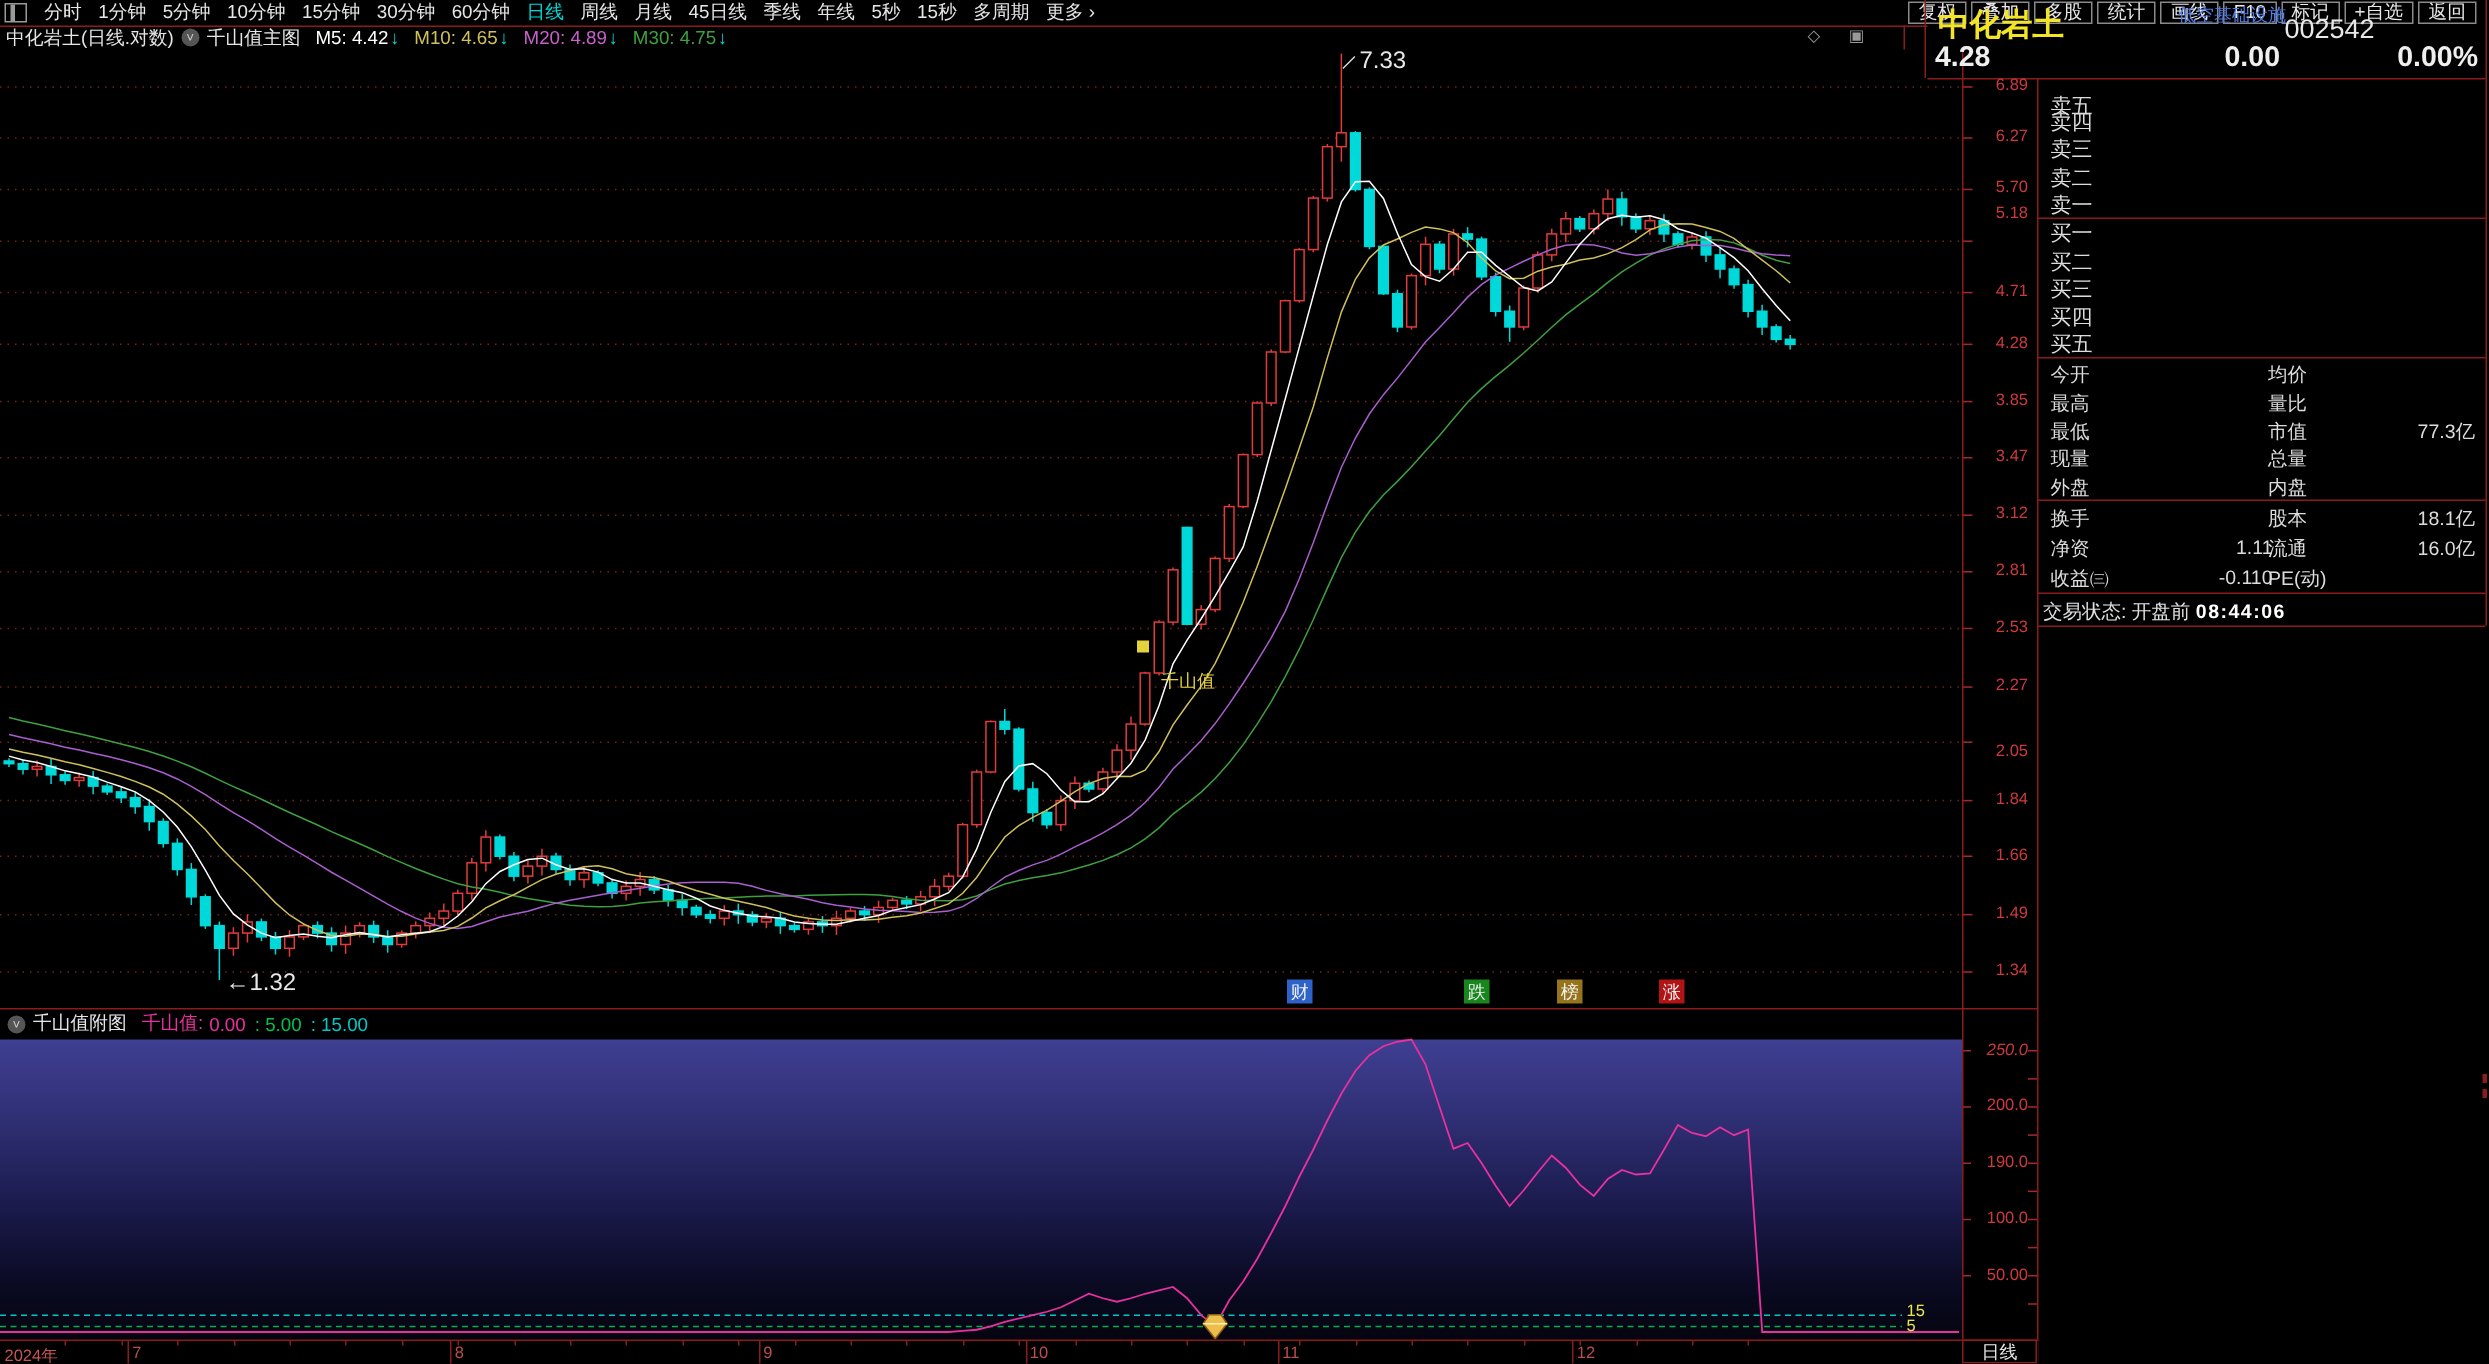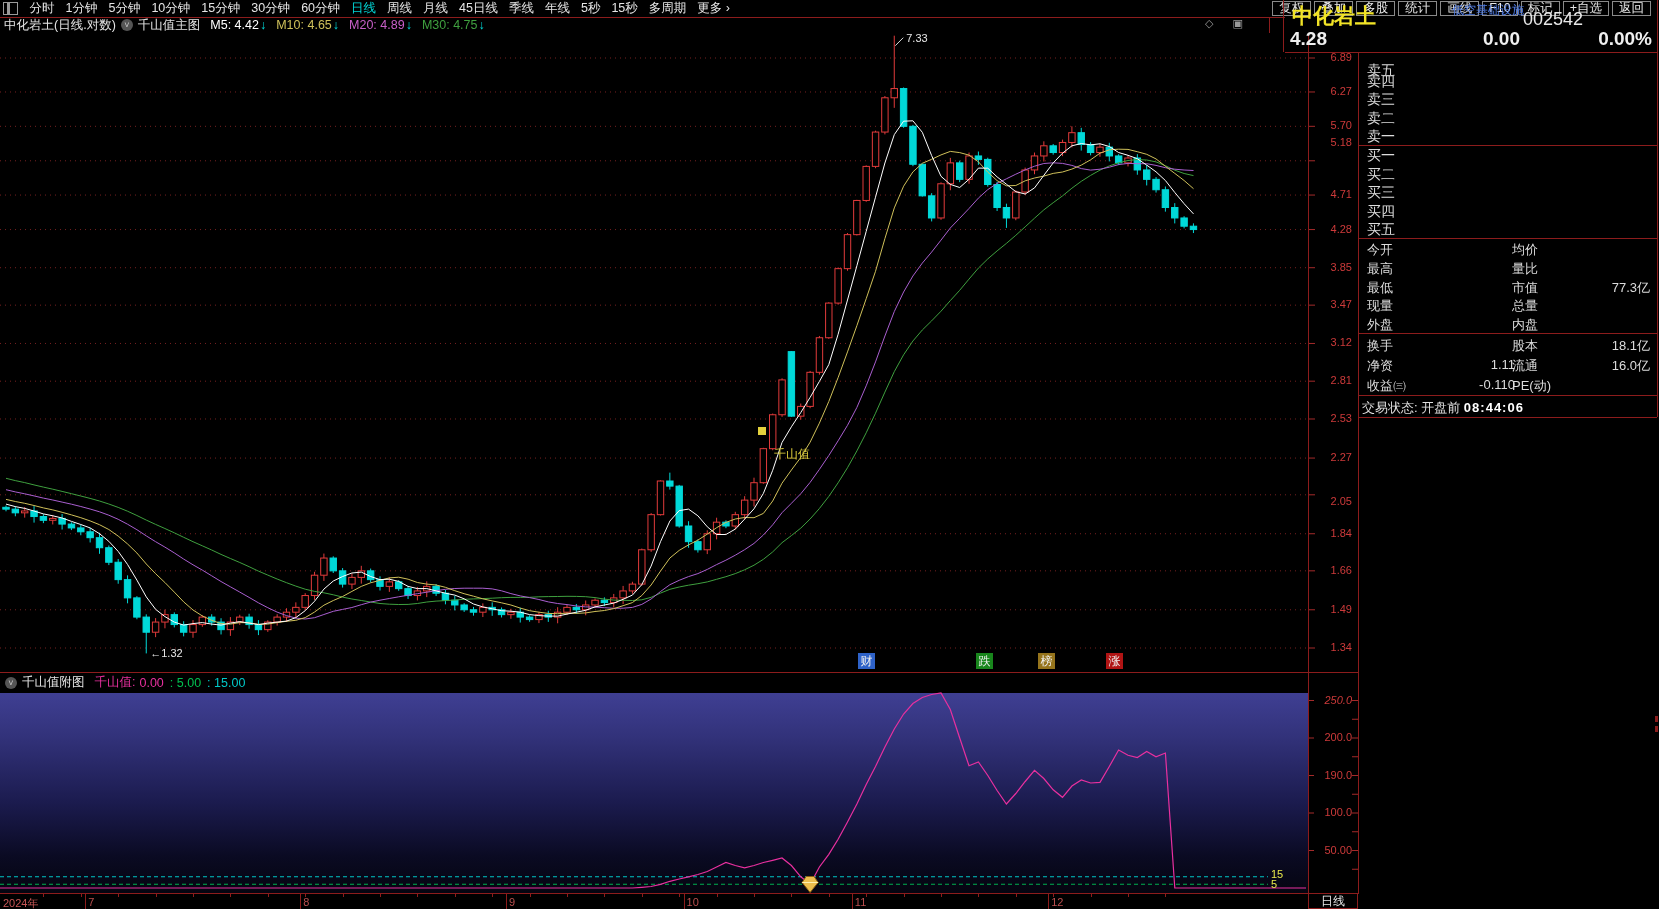--- a/index.html
+++ b/index.html
@@ -27,21 +27,21 @@
   .hline{background:#8c1c1c;height:1px;}
   .vline{background:#8c1c1c;width:1px;}
   
   .axis-label{position:absolute;right:6px;font-size:11px;color:#cd3a3a;width:46px;text-align:right;}
   #price-axis{left:1308px;top:0;width:50px;height:909px;}
   
   #sub-header{left:0;top:673px;width:1308px;height:19px;display:flex;align-items:center;font-size:12.5px;}
   
   .float-btn{position:absolute;width:17px;height:16px;font-size:12px;line-height:16px;text-align:center;color:#f0f0f0;}
   
-  .anno{position:absolute;color:#e8e8e8;font-size:11px;white-space:nowrap;}
+  .anno{position:absolute;color:#e8e8e8;font-size:16px;white-space:nowrap;}
   #ma-tag{position:absolute;color:#e3d23d;font-size:12px;}
   #sq-marker{position:absolute;width:8px;height:8px;background:#e3d23d;}
   .thresh-label{position:absolute;color:#e8e84a;font-size:11px;}
   
   #bottom-bar{left:0;top:893px;width:1359px;height:16px;border-top:1px solid #8c1c1c;background:#000;}
   .month-label{position:absolute;top:2px;font-size:11px;color:#bb4f4f;}
   .month-sep{position:absolute;top:0;width:1px;height:16px;background:#8c1c1c;}
   .minor-tick{position:absolute;top:0;width:1px;height:3px;background:#8c1c1c;}
   #period-box{left:1308px;top:893px;width:50px;height:16px;border:1px solid #8c1c1c;box-sizing:border-box;color:#e8e8e8;font-size:12px;text-align:center;line-height:14px;}
   

